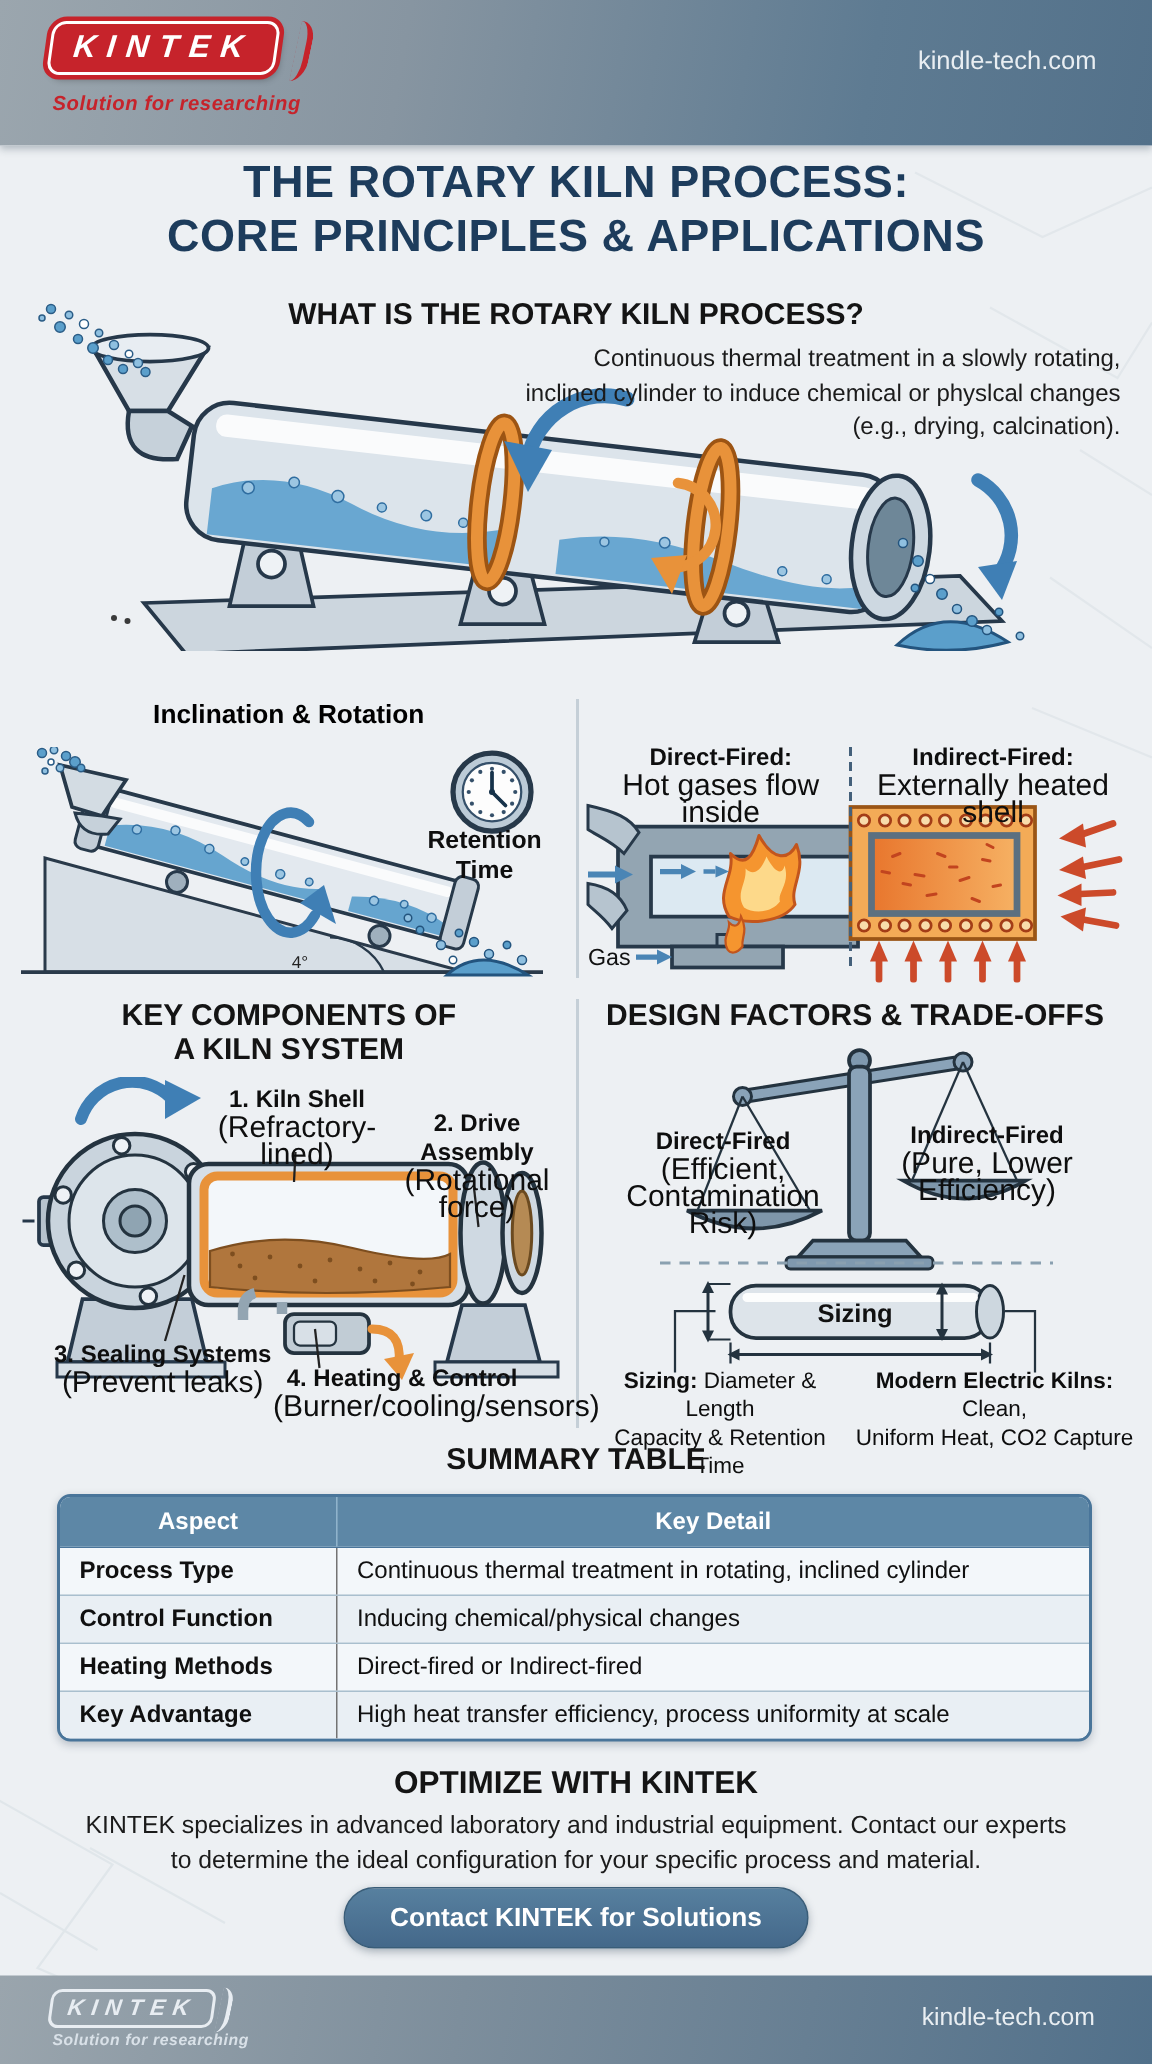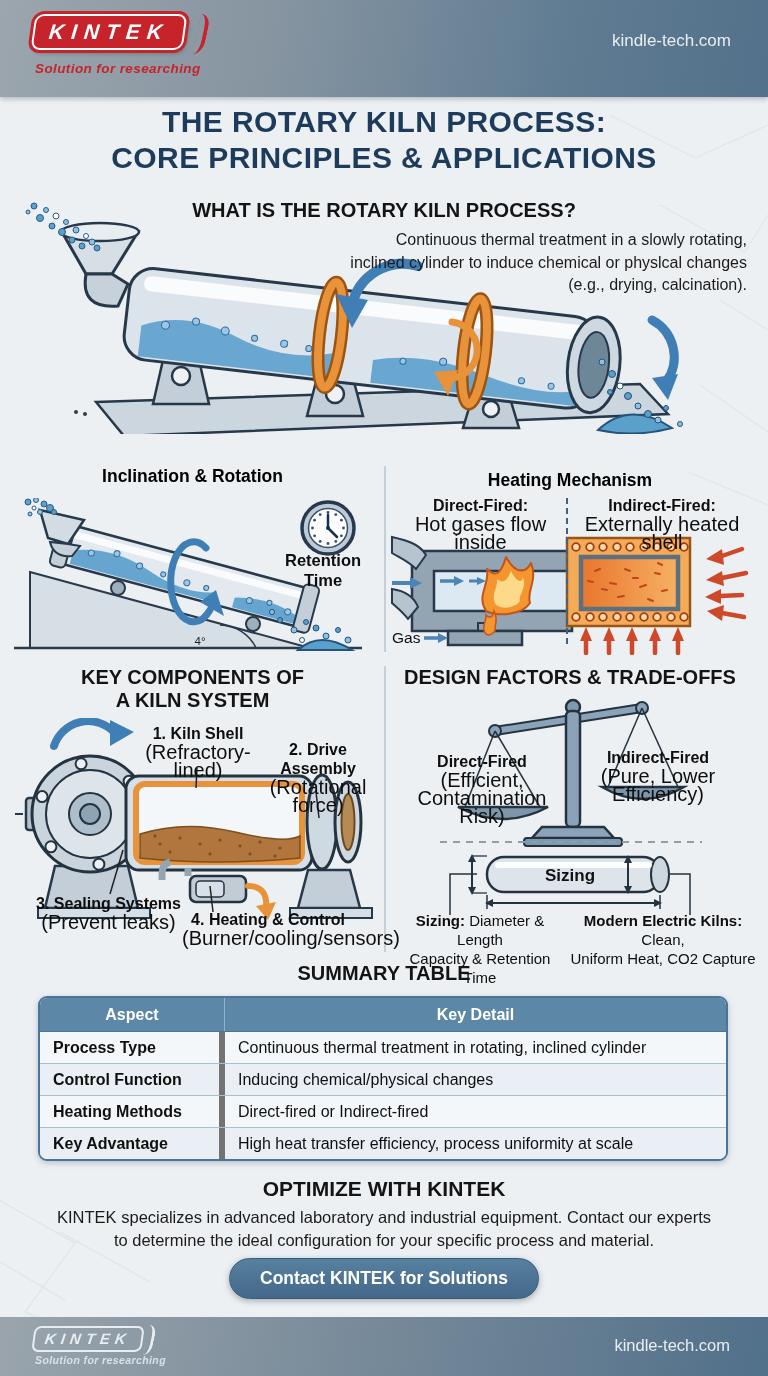--- a/index.html
+++ b/index.html
@@ -55,21 +55,21 @@
   
   .tbl { left:38px; top:996px; width:690px; border:2px solid #49759a; border-radius:9px;
          overflow:hidden; background:#f3f7fa; box-shadow:0 2px 6px rgba(50,70,90,.28); z-index:2; }
   .trow { display:grid; grid-template-columns:185px 1fr; }
   .trow.hd .tc { background:#5d87a6; color:#fff; font-weight:bold; justify-content:center;
                  height:33px; }
   .trow.hd .tc:first-child { border-right:1.5px solid #8fb3cc; }
   .tc { display:flex; align-items:center; padding:0 13px; font-size:16px; height:31px;
         color:#101010; }
   .trow.bd + .trow.bd { border-top:1px solid #a9bfce; }
-  .trow.bd .tc:first-child { font-weight:bold; border-right:6px solid #737373; }
+  .trow.bd .tc:first-child { font-weight:bold; border-right:1px solid #737373; }
   .bg-a { background:#f3f7fa; } .bg-b { background:#e9eff4; }
   .trow.hd { border-bottom:1px solid #49759a; }
 
   .cta-btn { left:50%; transform:translateX(-50%); top:1258px;
              background:linear-gradient(180deg,#57809f,#44688a); color:#fff; font-weight:bold;
              font-size:17.5px; padding:9px 30px; border-radius:23px; border:1px solid #3a5d78;
              box-shadow:0 2px 6px rgba(30,50,70,.35); cursor:pointer; z-index:2;
              font-family:"Liberation Sans", sans-serif; }
 </style>
 </head>
@@ -193,21 +193,20 @@
     </g>
     <g fill="#3a3a3a">
       <circle cx="76" cy="210" r="2"></circle>
         <circle cx="85" cy="212" r="2"></circle>
     </g>
   </svg>
 
   <div class="abs vdiv z1" style="left:384px;top:466px;height:186px"></div>
 
   <div class="abs sub-h z2" style="left:10px;top:466px;width:365px">Inclination &amp; Rotation</div>
-  <div class="abs sub-h z2" style="left:390px;top:470px;width:360px">Heating Mechanism</div>
 
   <div class="abs dl z2" style="left:398px;top:496px;width:165px">
     <div>Direct-Fired:</div>
     <div class="dls">Hot gases flow inside</div>
   </div>
   <div class="abs dl z2" style="left:578px;top:496px;width:168px">
     <div>Indirect-Fired:</div>
     <div class="dls">Externally heated shell</div>
   </div>
   <div class="abs dashdiv z2" style="left:566px;top:498px;height:146px"></div>

